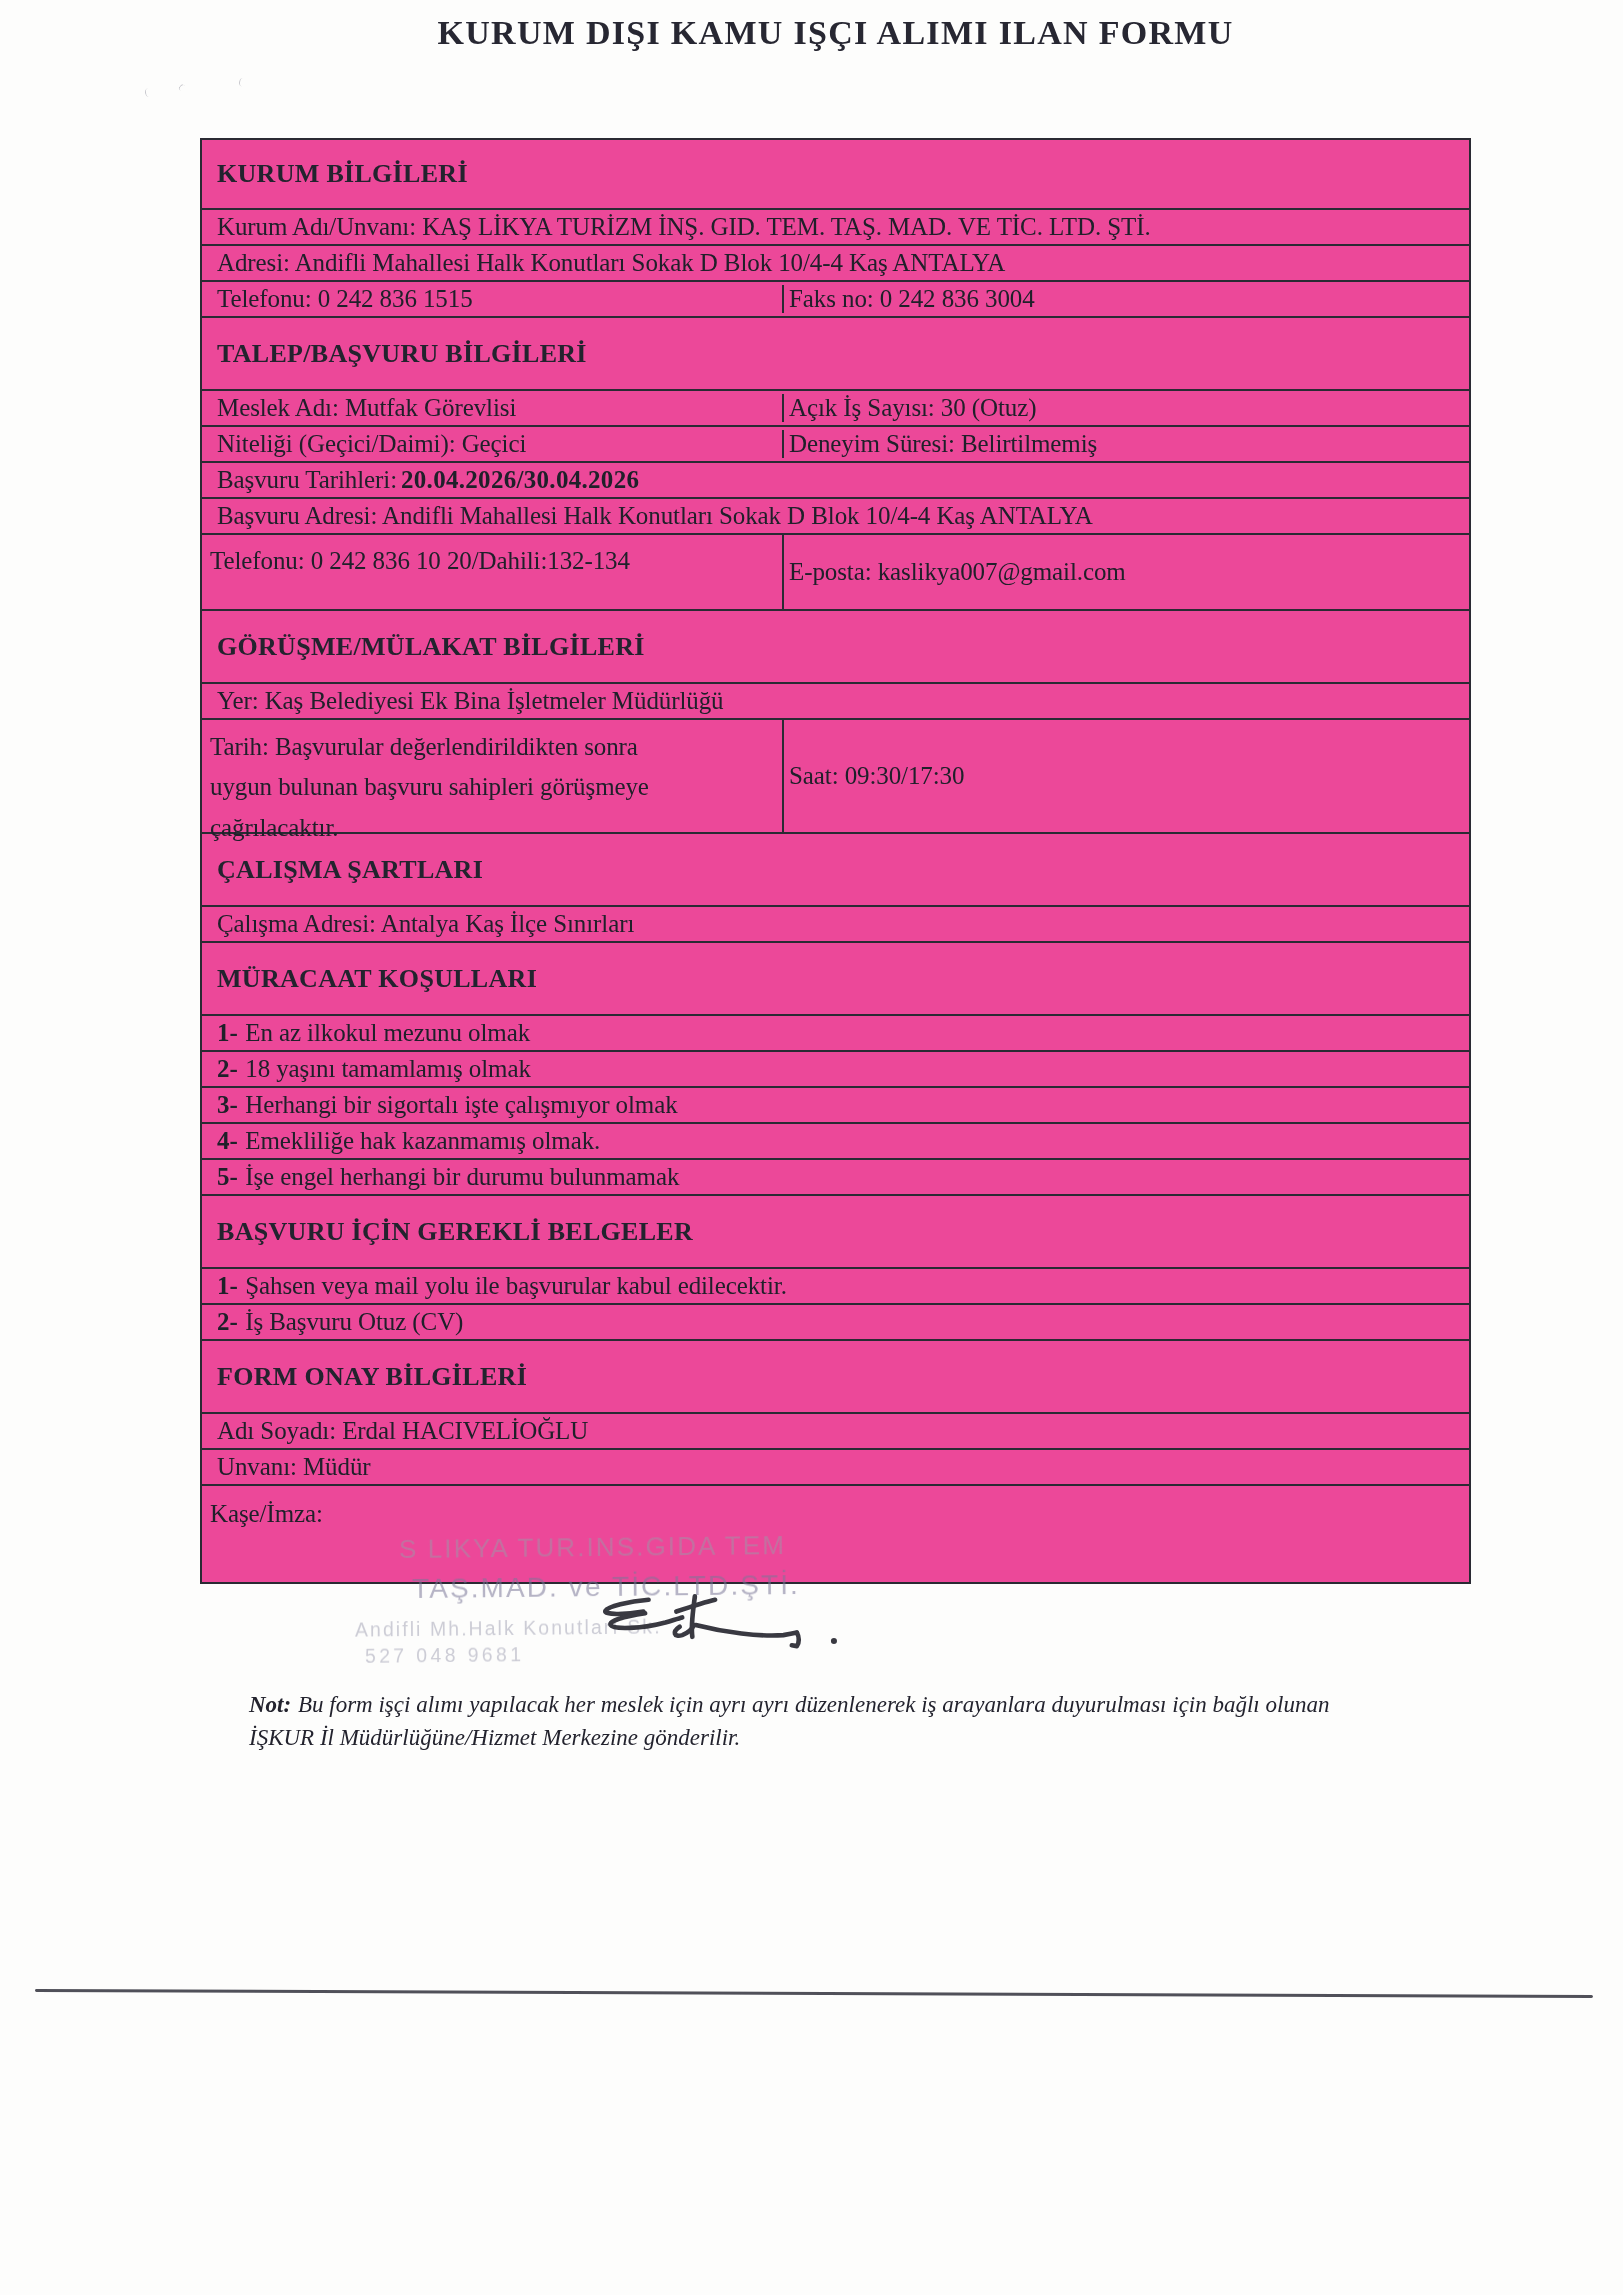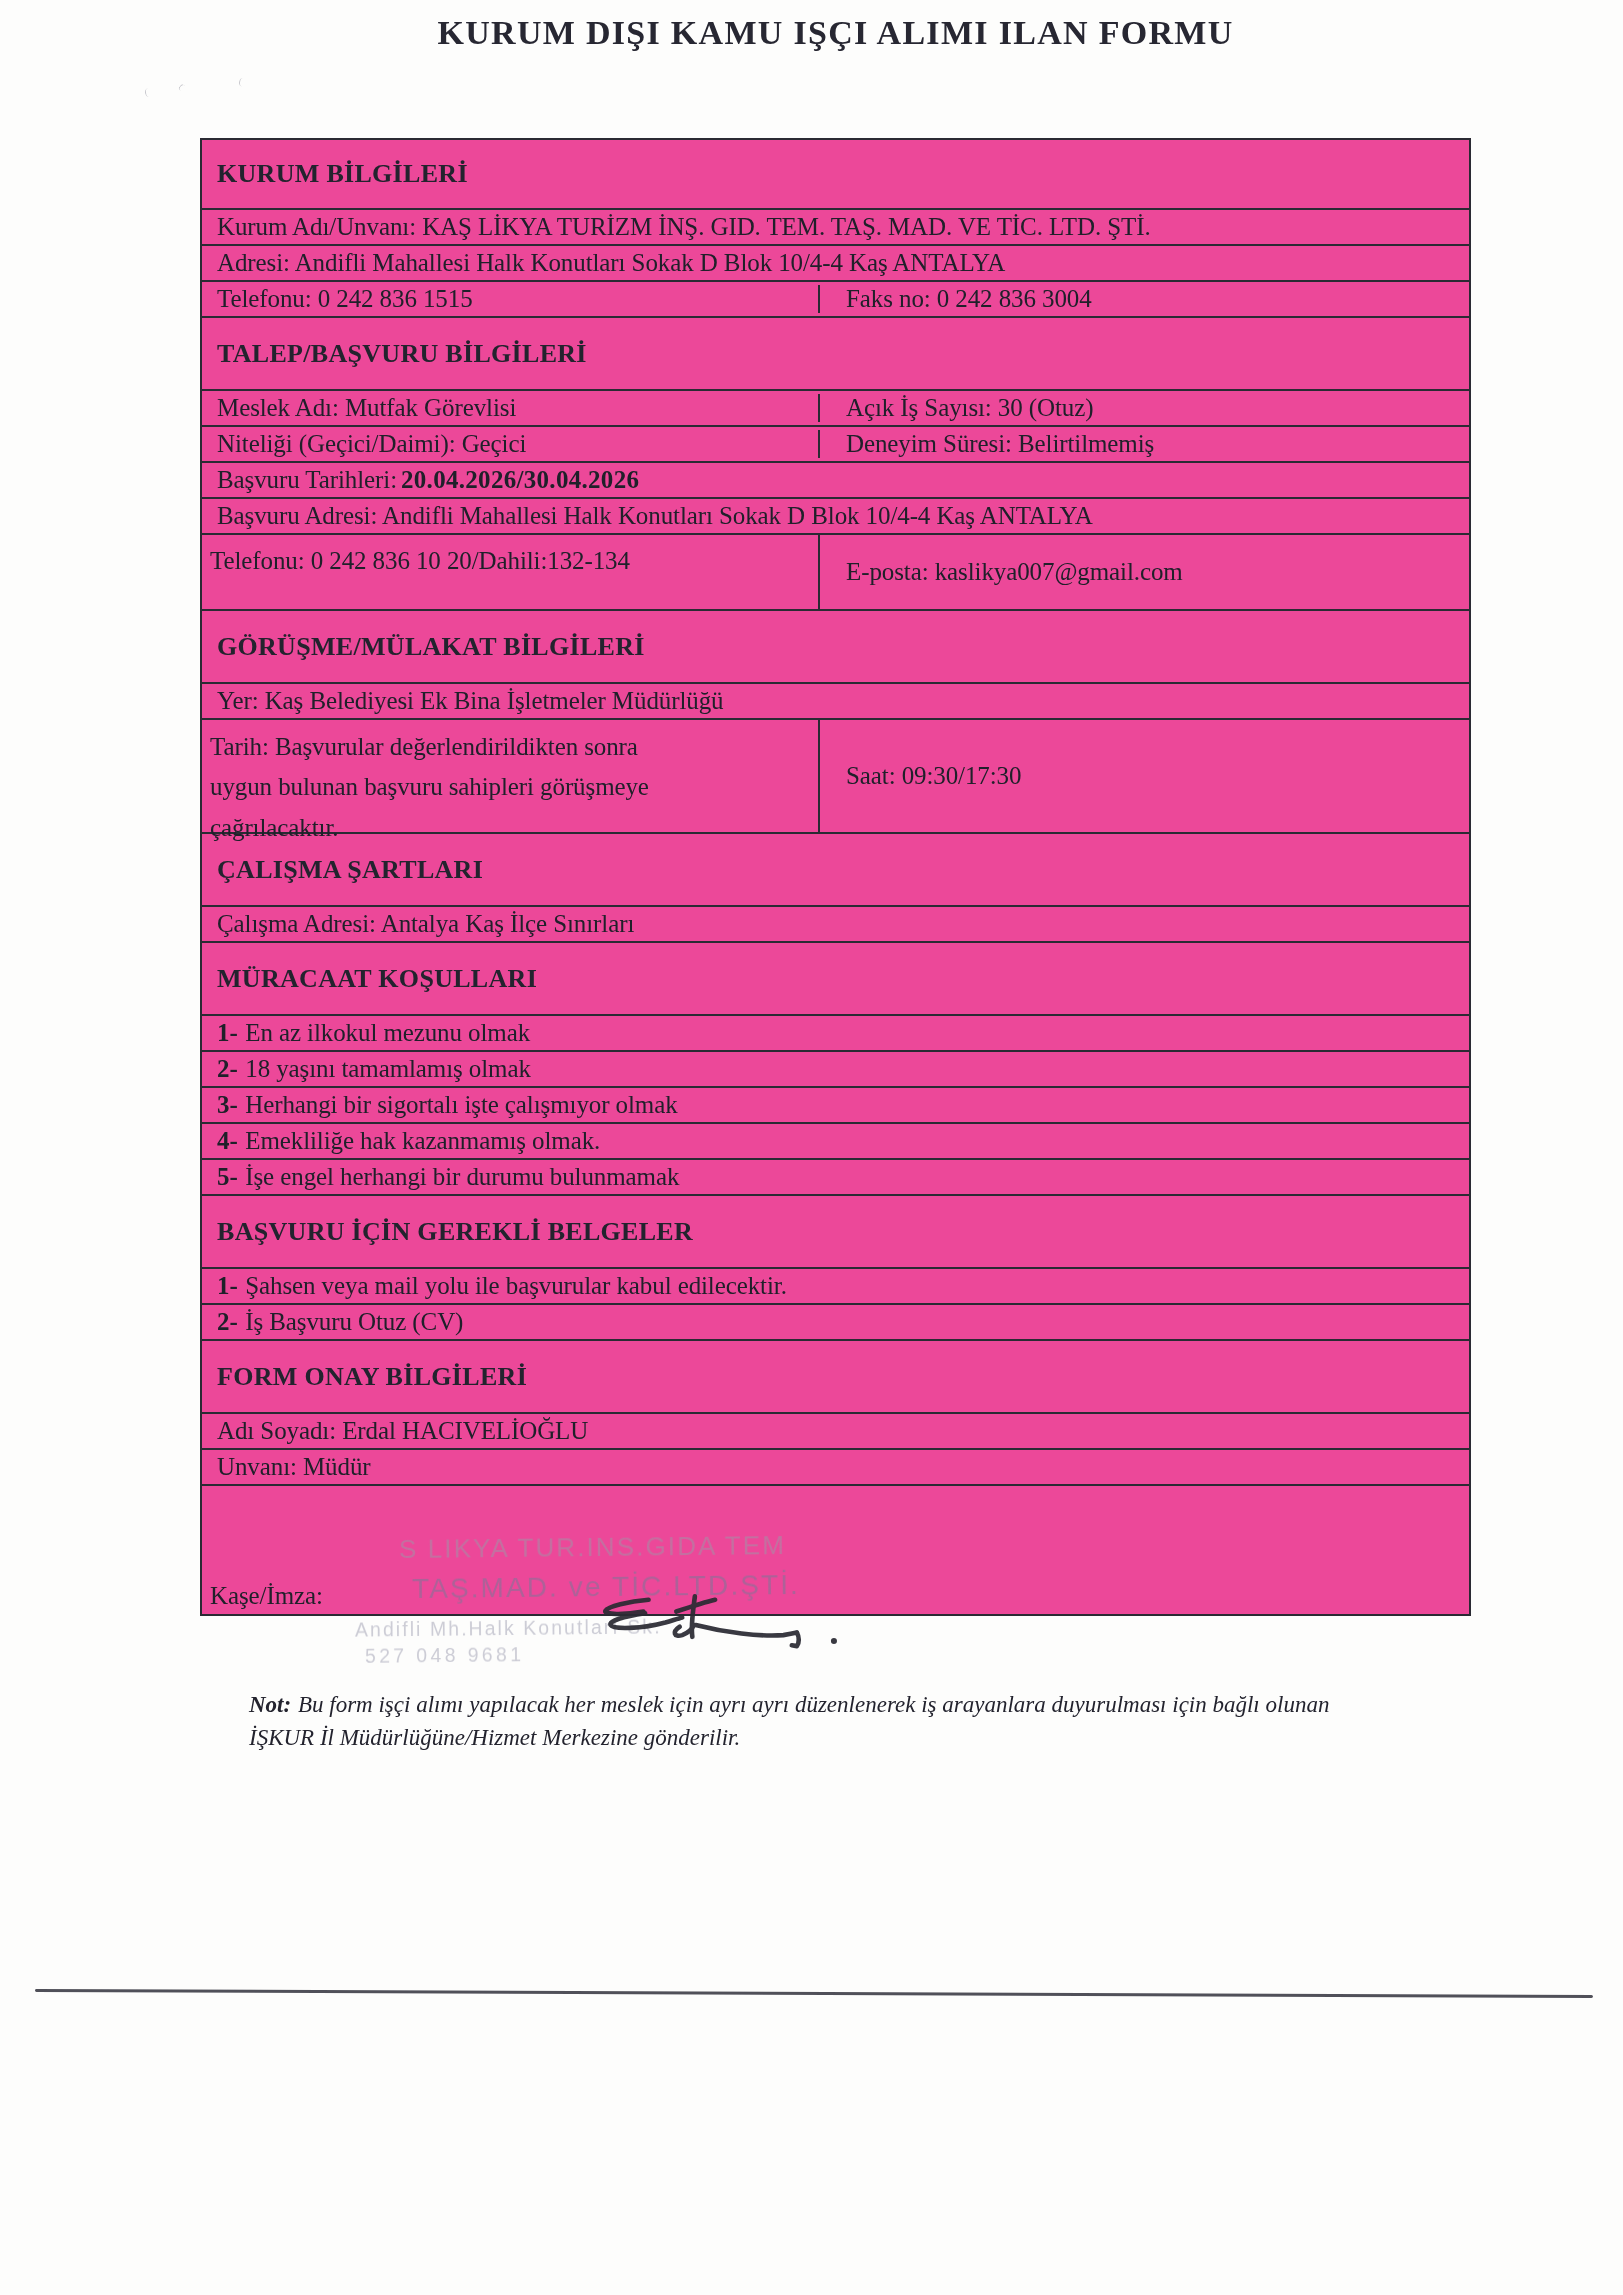--- a/index.html
+++ b/index.html
@@ -31,31 +31,31 @@
   .row{
     position:relative;display:flex;box-sizing:border-box;
     border-bottom:2.5px solid #2a2a33;
   }
   .row:last-child{border-bottom:none;}
   .r-hdr{height:73px;align-items:center;}
   .r-hdr:first-child{height:70px;}
   .r-d{height:36px;align-items:center;}
   .r-tel{height:76px;}
   .r-ts{height:114px;}
-  .r-kase{height:128px;align-items:flex-end;}
+  .r-kase{height:96px;}
   .hdr-t{
     font-weight:bold;font-size:26px;letter-spacing:0.3px;
     padding-left:15px;color:#23232e;
   }
   .cell{
     font-size:25px;padding-left:15px;box-sizing:border-box;
     display:flex;align-items:center;letter-spacing:-0.1px;
   }
   .cell-left{width:580px;flex:none;}
-  .cell-right{flex:1;border-left:2.5px solid #2a2a33;padding-left:26px;margin-left:36px;}
+  .cell-right{flex:1;border-left:2.5px solid #2a2a33;padding-left:5px;}
   .cell-top{align-items:flex-start;padding-top:6.8px;line-height:1.48;padding-left:8px;}
   .stack span{display:block;line-height:1.5;}
   .narrow{max-width:486px;display:inline-block;}
   .bold-val{font-weight:bold;margin-left:4px;letter-spacing:0.3px;}
   .item-num{font-weight:bold;margin-right:7.6px;}
 
   
   .stamp-line{
     position:absolute;
     font-family:"Liberation Sans","DejaVu Sans",sans-serif;

